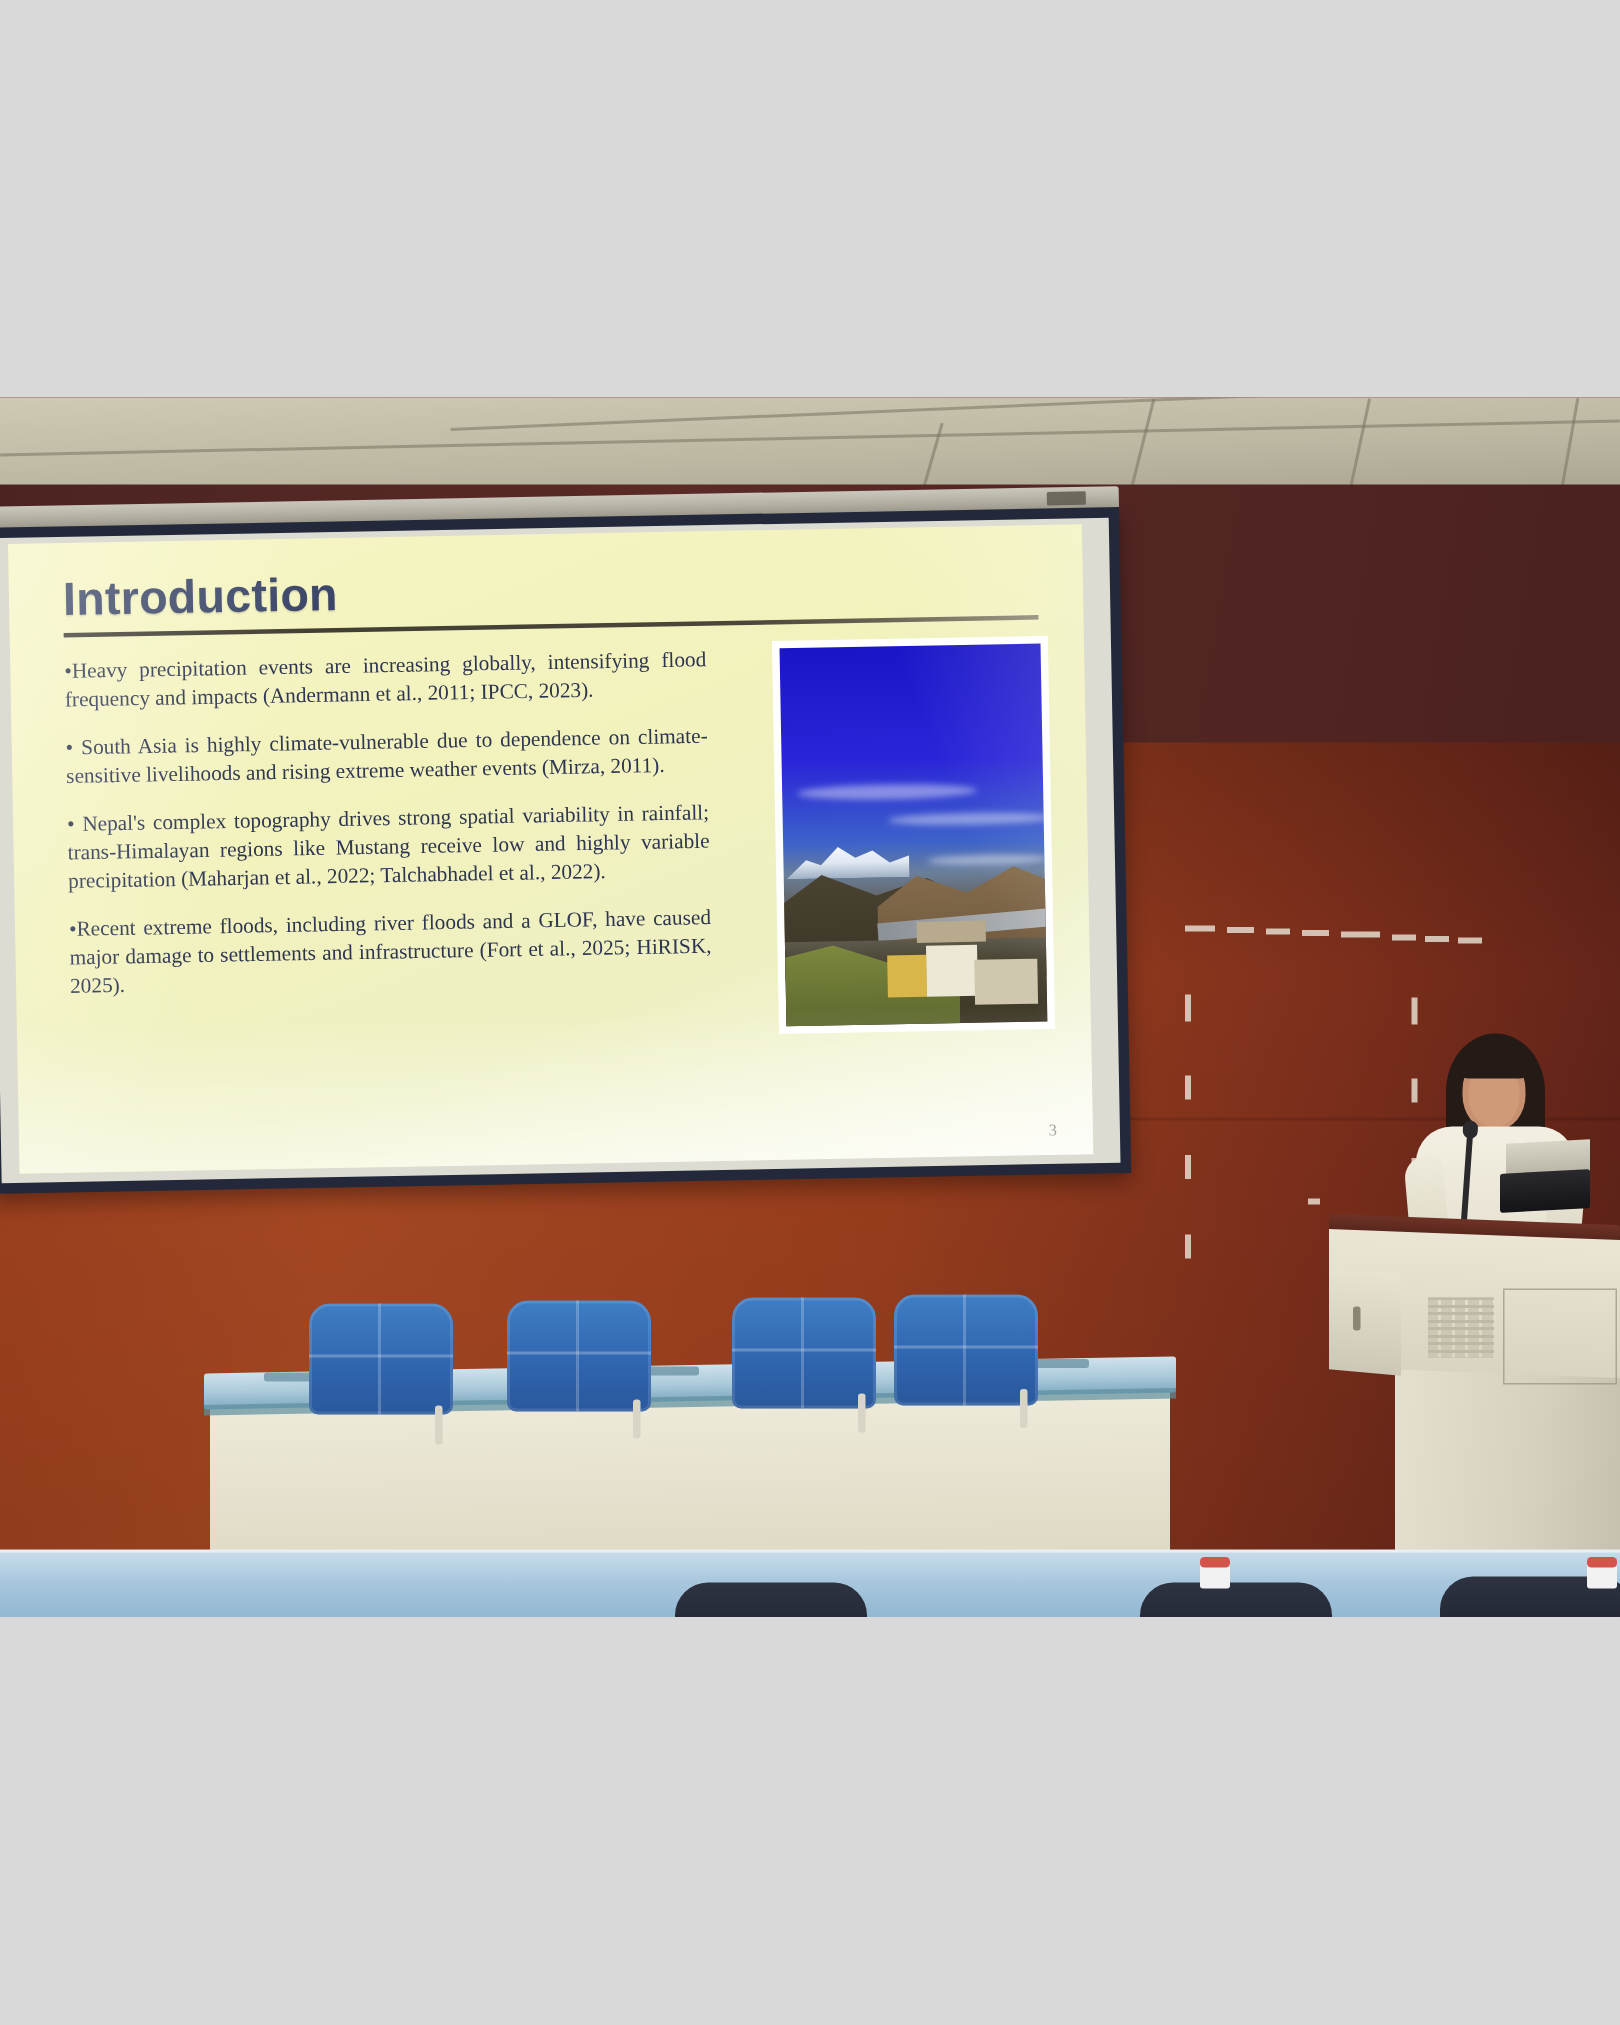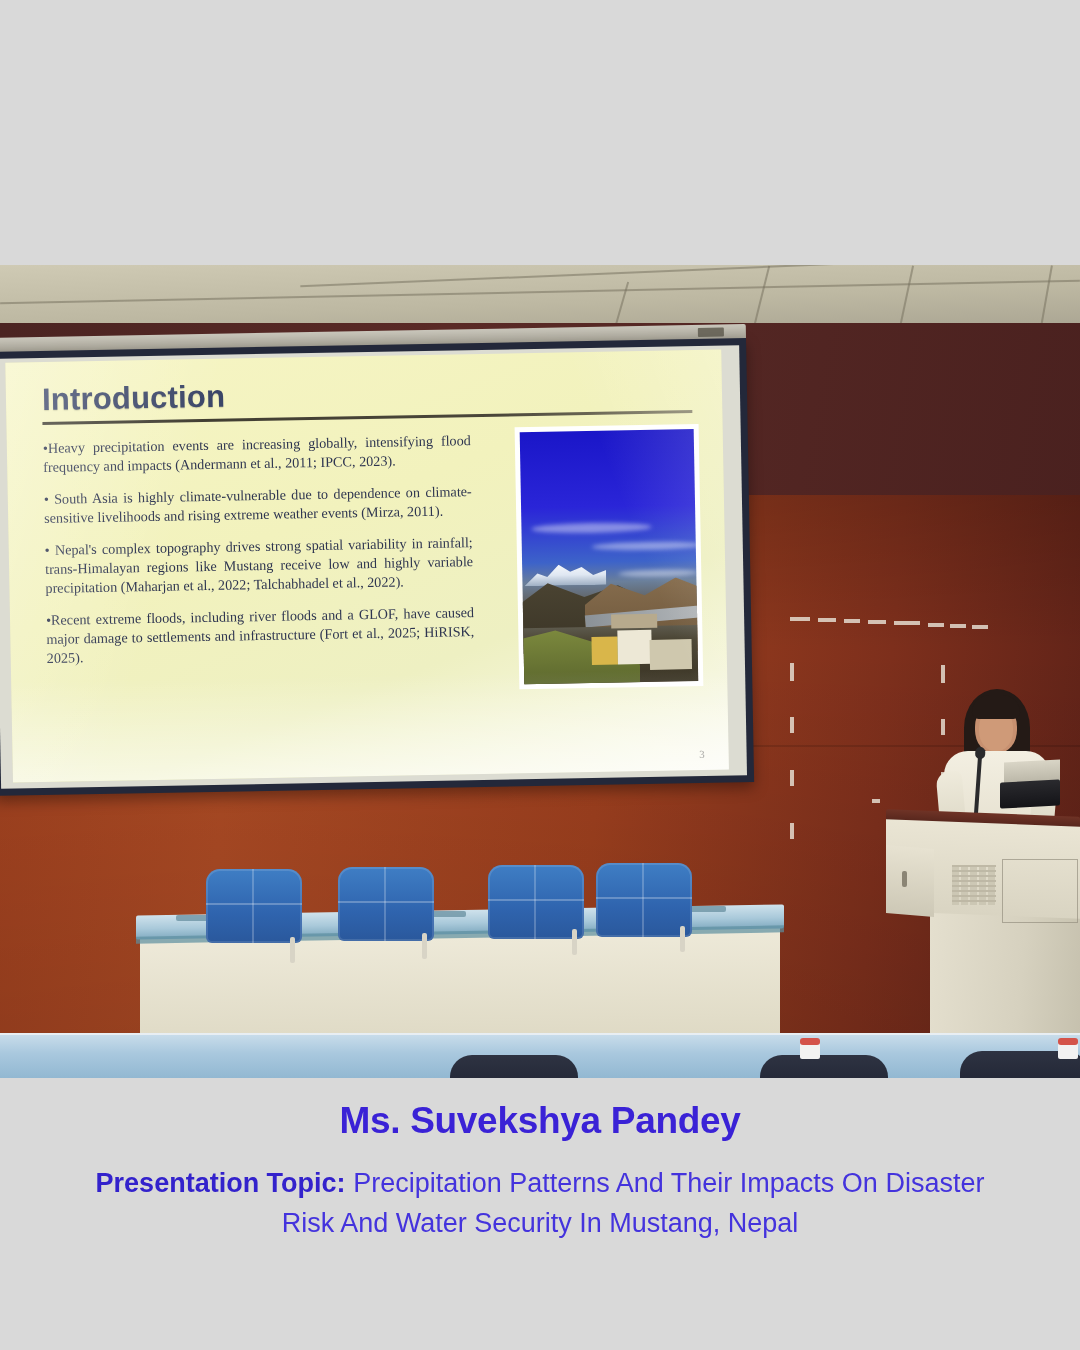--- a/index.html
+++ b/index.html
@@ -651,18 +651,14 @@
     <div class="front-table-edge"></div>
     <div class="front-table"></div>
     <div class="front-chair" style="left:450px; top:790px;"></div>
     <div class="front-chair" style="left:760px; top:790px;"></div>
     <div class="front-chair" style="left:960px; top:786px;"></div>
     <div class="cup" style="left:800px; top:778px;"></div>
     <div class="cup" style="left:1058px; top:778px;"></div>
 
   </div>
 
-  <div id="caption">
-    <h1 class="speaker-name">Ms. Suvekshya Pandey</h1>
-    <p class="topic-line"><span class="topic-label">Presentation Topic:</span> <span>Precipitation Patterns And Their Impacts On Disaster Risk And Water Security In Mustang, Nepal</span></p>
-  </div>
 
 </div>
 
 </body></html>

